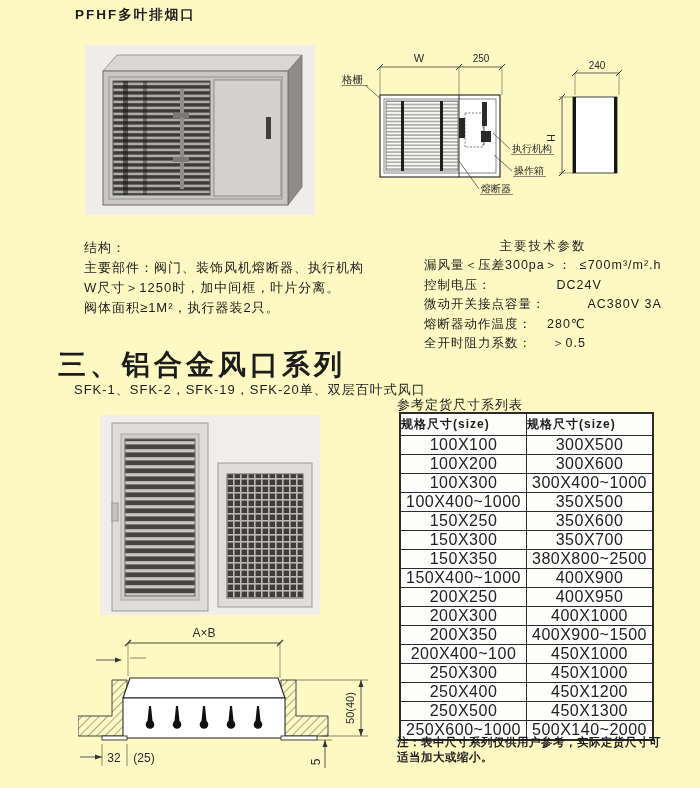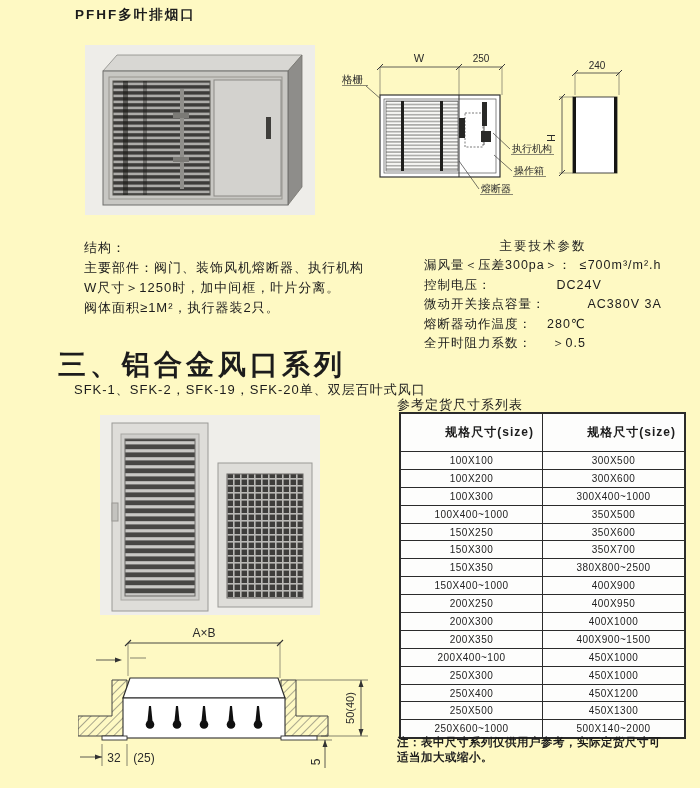--- a/index.html
+++ b/index.html
@@ -11,22 +11,22 @@
   #structure-block{left:84px;top:238px;}
   #params-block{left:424px;top:236px;text-align:center;}
   .param-row{display:flex;font-size:12.5px;line-height:19.5px;letter-spacing:1px;white-space:nowrap;}
   .param-heading{font-size:12.5px;line-height:20px;letter-spacing:2px;}
   .v1{margin-left:8px;}.v2{margin-left:65px;}.v3{margin-left:57px;}
   .v4{margin-left:42px;}.v5{margin-left:15px;}.v6{margin-left:20px;}
   #section-heading{left:58px;top:346px;font-size:28px;font-weight:bold;letter-spacing:4px;}
   #section-subtitle{left:74px;top:381px;font-size:13px;letter-spacing:1px;}
   #table-title{left:397px;top:396px;font-size:13px;letter-spacing:1px;}
   #size-table{left:399px;top:412px;border-collapse:collapse;border:2px solid #2b2b2b;background:#fdfdfc;}
-  #size-table th{border:1px solid #2b2b2b;width:125px;height:21px;font-size:12px;font-weight:bold;letter-spacing:1px;text-align:right;padding:8px;}
-  #size-table td{border:1px solid #2b2b2b;height:16.9px;font-size:10px;letter-spacing:0.5px;text-align:center;padding:0;color:#222;}
+  #size-table th{border:1px solid #2b2b2b;width:125px;height:21px;font-size:12px;font-weight:bold;letter-spacing:1px;text-align:left;padding:0;}
+  #size-table td{border:1px solid #2b2b2b;height:16.9px;font-size:16px;letter-spacing:0.5px;text-align:center;padding:0;color:#222;}
   #table-note{left:397px;top:735px;width:272px;font-size:11.5px;font-weight:bold;line-height:15px;letter-spacing:0.5px;}
   svg text{font-family:"Liberation Sans","DejaVu Sans",sans-serif;fill:#2b2b2b;}
 </style>
 </head>
 <body>
 
 <div id="page">
 
   <div class="abs" id="doc-title">PFHF多叶排烟口</div>
 

